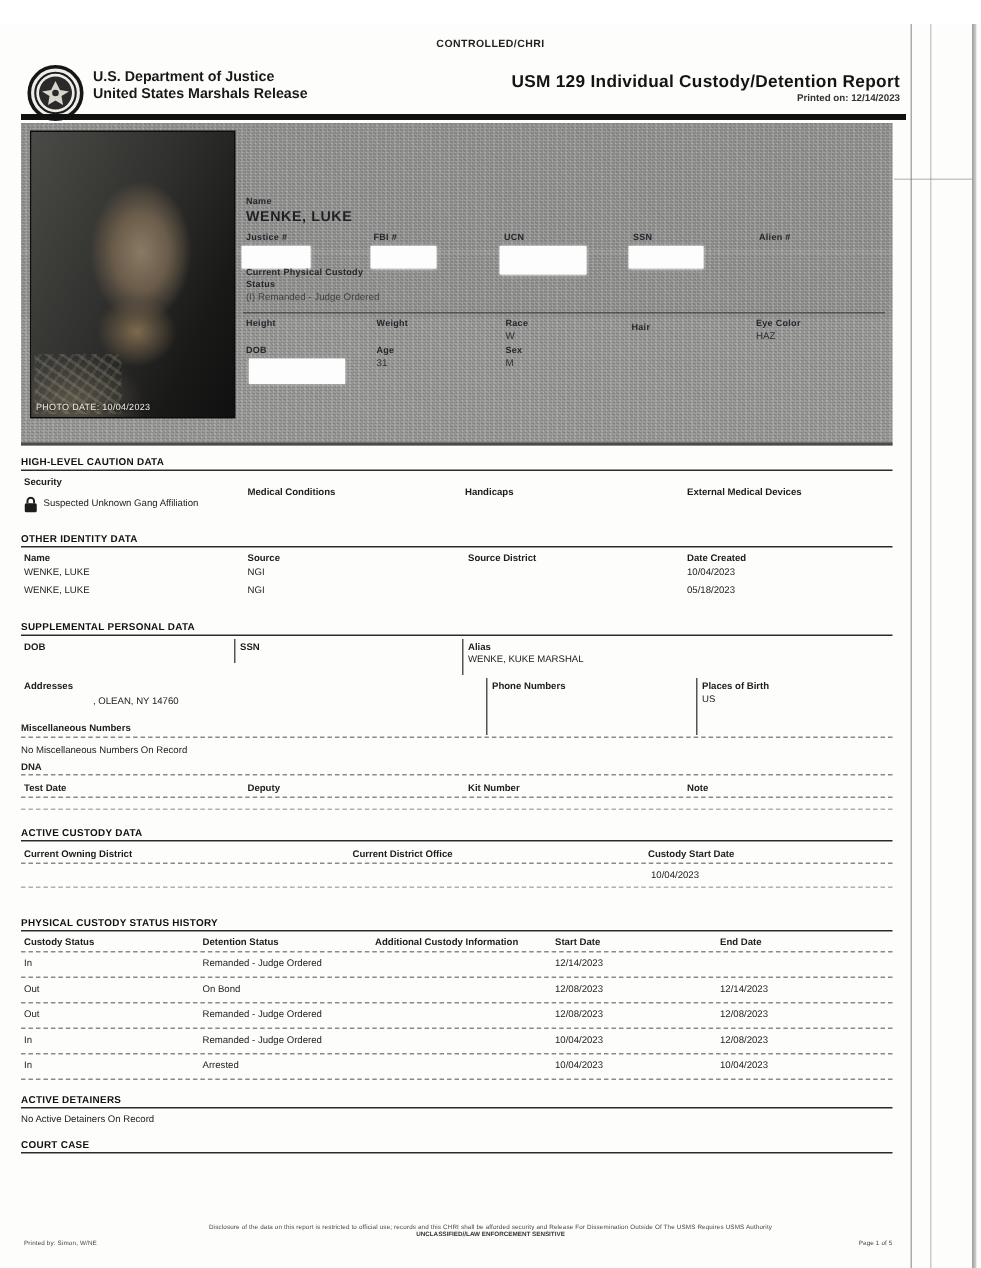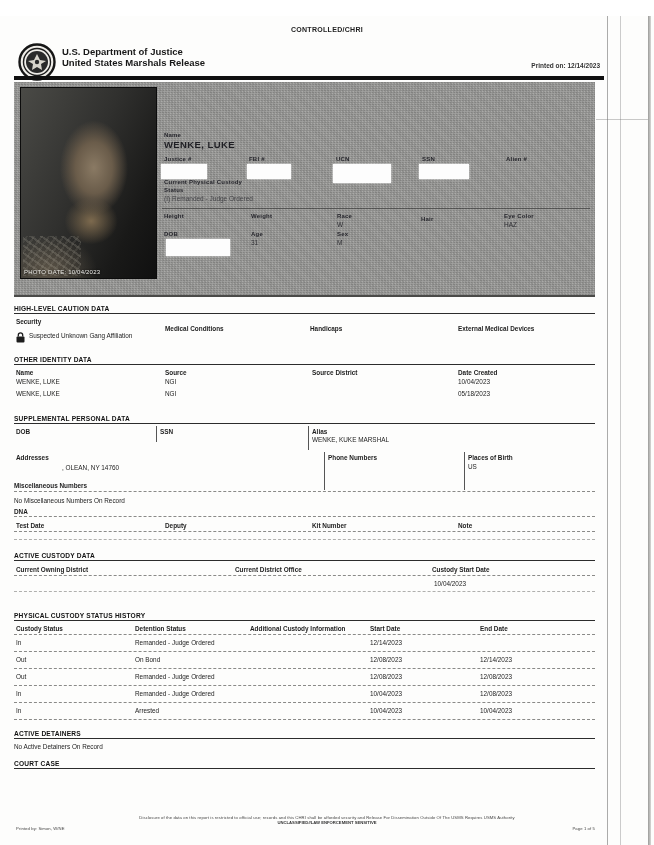--- a/index.html
+++ b/index.html
@@ -74,20 +74,21 @@
     <svg width="38" height="38" viewBox="0 0 38 38">
       <circle cx="19" cy="19" r="17.5" fill="#efede8" stroke="#161616" stroke-width="2.4"></circle>
       <circle cx="19" cy="19" r="13.5" fill="none" stroke="#1c1c1c" stroke-width="1.4"></circle>
       <circle cx="19" cy="19" r="11" fill="#2a2a2a"></circle>
       <path d="M19 11 L22 17 L28 18 L23 21 L24 27 L19 24 L14 27 L15 21 L10 18 L16 17 Z" fill="#d8d5cc"></path>
       <circle cx="19" cy="19" r="2.2" fill="#2a2a2a"></circle>
     </svg>
   </div>
   <div class="abs agency" style="left:62px;top:31px;">U.S. Department of Justice</div>
   <div class="abs agency" style="left:62px;top:42px;">United States Marshals Release</div>
+  <div class="abs rpt-title" style="left:200px;top:33px;width:400px;text-align:right;">USM 129  Individual Custody/Detention Report</div>
   <div class="abs printed-on" style="left:300px;top:46px;width:300px;text-align:right;">Printed on: 12/14/2023</div>
 
   <div class="abs thick-rule" style="left:14px;top:60px;width:590px;height:3.5px;"></div>
 
   <div class="abs band" style="left:14px;top:66px;width:581px;height:215px;">
 
     <div class="abs photo" style="left:6px;top:5px;width:137px;height:192px;">
       <div class="abs photo-caption" style="left:3px;bottom:3px;">PHOTO DATE: 10/04/2023</div>
     </div>
 

